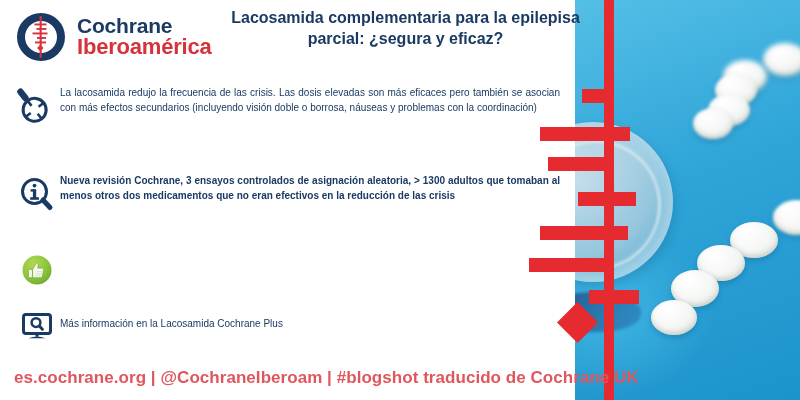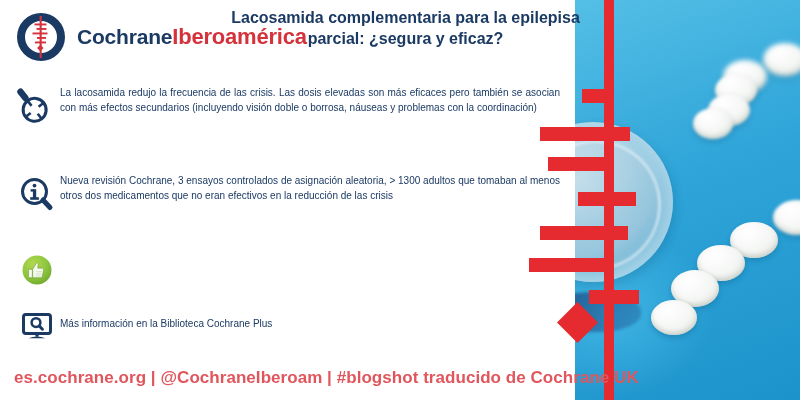--- a/index.html
+++ b/index.html
@@ -101,21 +101,21 @@
     position: absolute;
     left: 14px;
     top: 10px;
     display: flex;
     align-items: center;
     gap: 9px;
   }
   .logo-mark { width: 54px; height: 54px; display: block; }
   .logo-words {
     display: flex;
-    flex-direction: row;
+    flex-direction: column;
     line-height: 1.02;
   }
   .logo-line1 {
     font-size: 21px;
     font-weight: bold;
     color: #1b3a63;
     letter-spacing: -0.2px;
   }
   .logo-line2 {
     font-size: 22px;
@@ -258,21 +258,21 @@
       <div class="bullet-icon">
         <svg width="40" height="40" viewBox="0 0 40 40" xmlns="http://www.w3.org/2000/svg">
           <circle cx="17.5" cy="16.5" r="12" fill="none" stroke="#1b3a63" stroke-width="3"></circle>
           <line x1="26" y1="25" x2="33" y2="32.5" stroke="#1b3a63" stroke-width="5" stroke-linecap="round"></line>
           <circle cx="17.5" cy="10.6" r="1.9" fill="#1b3a63"></circle>
           <rect x="15.9" y="14.2" width="3.3" height="9.2" fill="#1b3a63"></rect>
           <rect x="13.2" y="22.2" width="8.7" height="2.6" fill="#1b3a63"></rect>
           <rect x="13.6" y="14.2" width="3.4" height="2.4" fill="#1b3a63"></rect>
         </svg>
       </div>
-      <div class="bullet-text" style="width:500px;">Nueva revisión Cochrane, 3 ensayos controlados de asignación aleatoria, &gt; 1300 adultos que tomaban al menos otros dos medicamentos que no eran efectivos en la reducción de las crisis</div>
+      <div class="bullet-text" style="width:500px;font-weight:bold;">Nueva revisión Cochrane, 3 ensayos controlados de asignación aleatoria, &gt; 1300 adultos que tomaban al menos otros dos medicamentos que no eran efectivos en la reducción de las crisis</div>
     </div>
 
     <div class="bullet-row" style="top:163px; width:600px; align-items:center;">
       <div class="bullet-icon">
         <svg width="40" height="40" viewBox="0 0 40 40" xmlns="http://www.w3.org/2000/svg">
           <defs>
             <radialGradient id="gbtn" cx="38%" cy="30%" r="78%">
               <stop offset="0%" stop-color="#b4d84f"></stop>
               <stop offset="60%" stop-color="#8cc63e"></stop>
               <stop offset="100%" stop-color="#6fa52c"></stop>
@@ -291,20 +291,20 @@
     <div class="bullet-row" style="top:218px; width:600px; align-items:center;">
       <div class="bullet-icon">
         <svg width="40" height="40" viewBox="0 0 40 40" xmlns="http://www.w3.org/2000/svg">
           <rect x="6.5" y="9.5" width="27" height="19" rx="2.4" fill="none" stroke="#1b3a63" stroke-width="3"></rect>
           <circle cx="19" cy="17.6" r="4.4" fill="none" stroke="#1b3a63" stroke-width="2.5"></circle>
           <line x1="22.3" y1="21" x2="25.4" y2="24.2" stroke="#1b3a63" stroke-width="3" stroke-linecap="round"></line>
           <rect x="18.4" y="28.5" width="3.2" height="3.2" fill="#1b3a63"></rect>
           <path d="M11.5 33.2 Q20 29.6 28.5 33.2 Z" fill="#1b3a63"></path>
         </svg>
       </div>
-      <div class="bullet-text" style="width:460px;">Más información en la Biblioteca Cochrane Plus</div>
+      <div class="bullet-text" style="width:460px;">Más información en la Lacosamida Cochrane Plus</div>
     </div>
 
   </div>
 
   <div class="footer">es.cochrane.org | @CochraneIberoam | #blogshot traducido de Cochrane UK</div>
 
 </div>
 
 </body></html>

